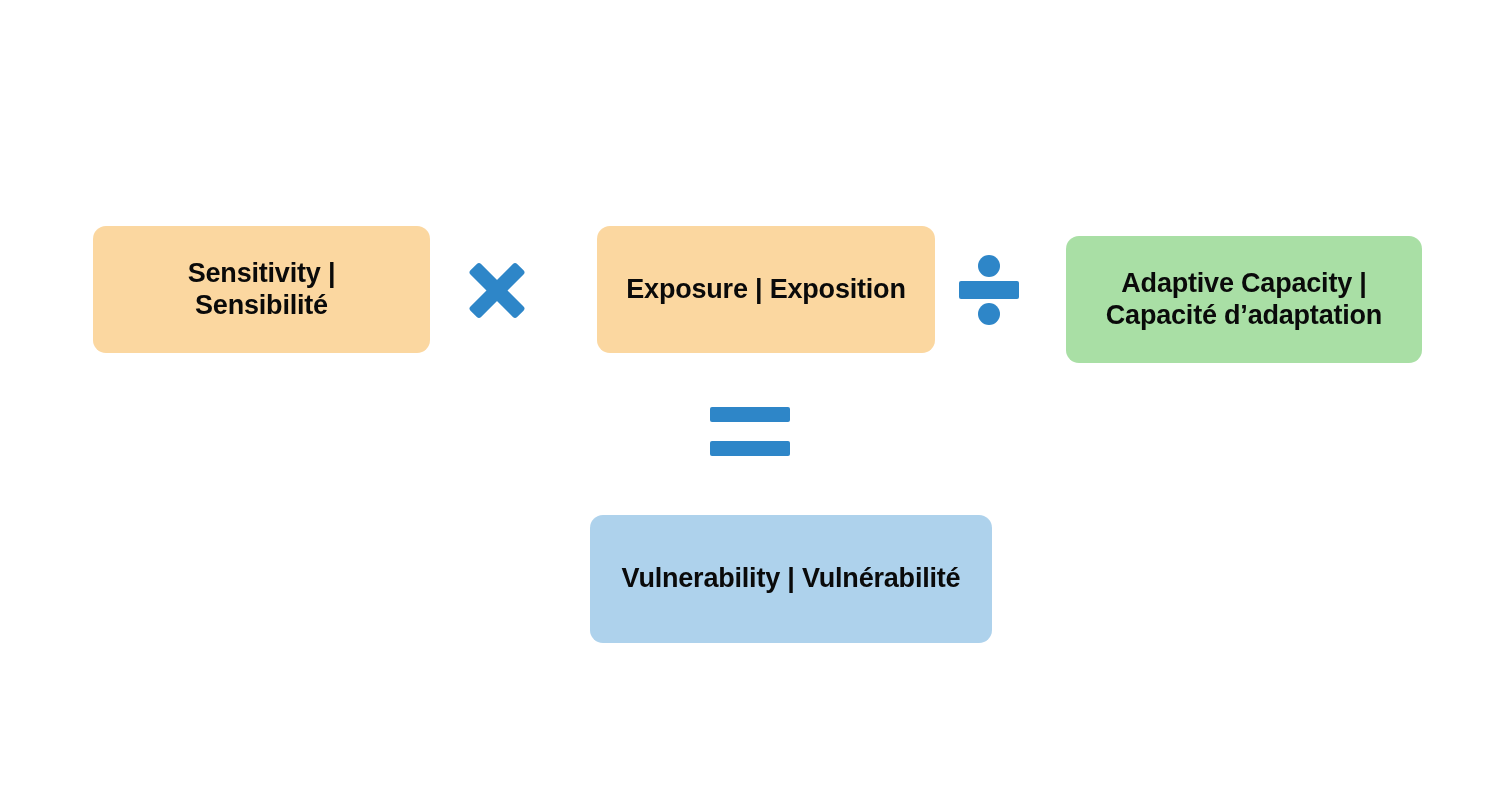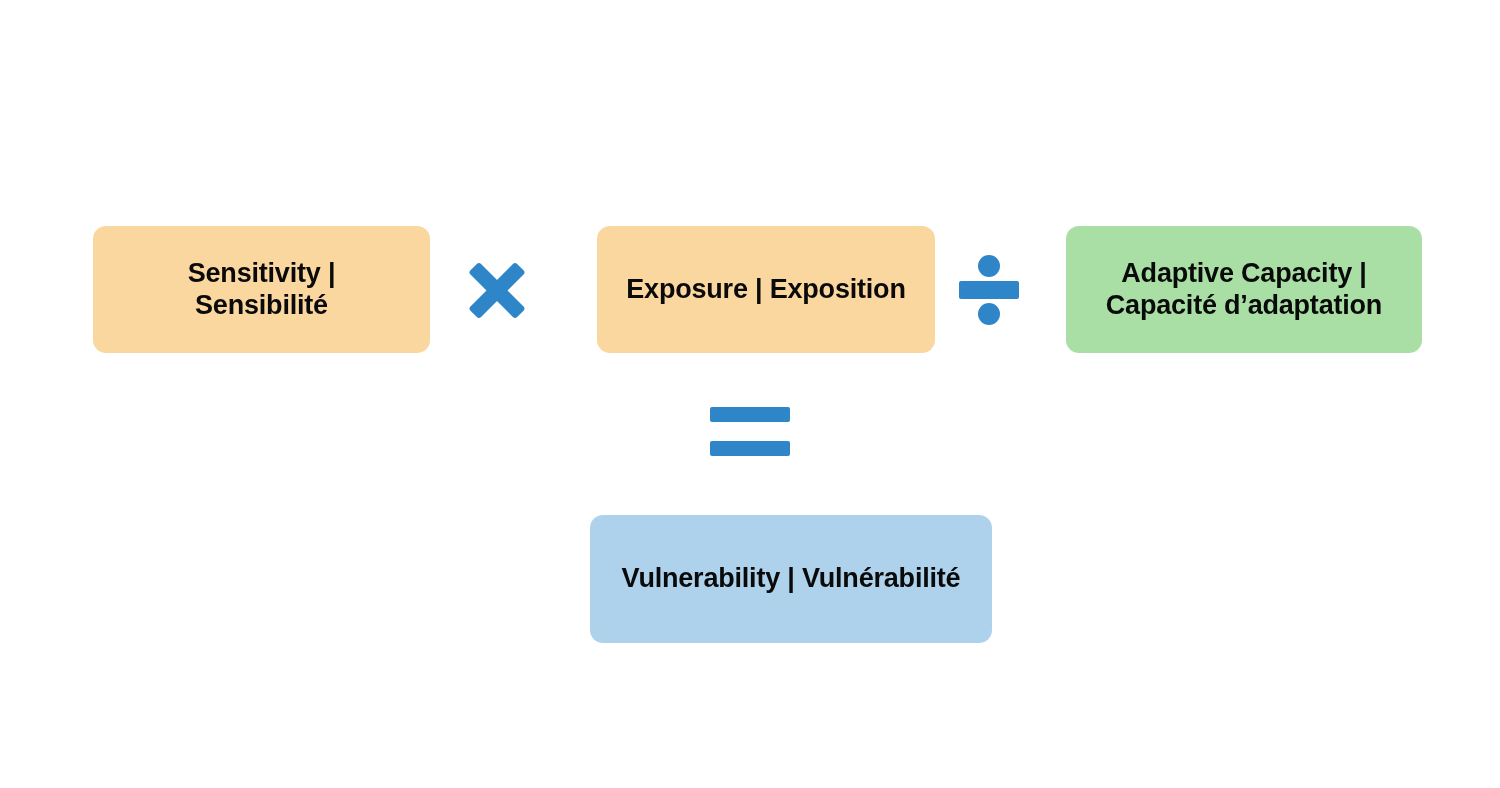--- a/index.html
+++ b/index.html
@@ -52,21 +52,21 @@
     top: 226px;
     width: 338px;
     height: 127px;
     background: #fbd7a0;
     font-size: 27px;
     margin-left: 24px;
   }
 
   #node-adaptive-capacity {
     left: 1066px;
-    top: 226px;
+    top: 236px;
     width: 356px;
     height: 127px;
     background: #a9dfa5;
     font-size: 27px;
   }
 
   
   #node-vulnerability {
     left: 549px;
     top: 515px;

